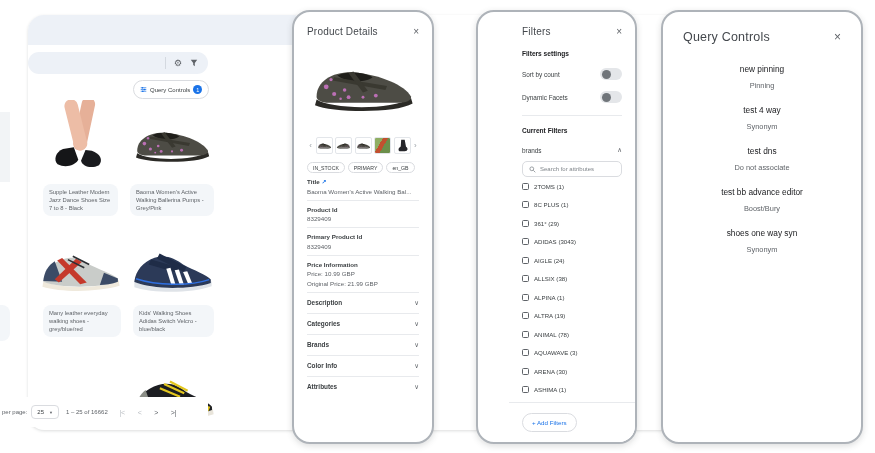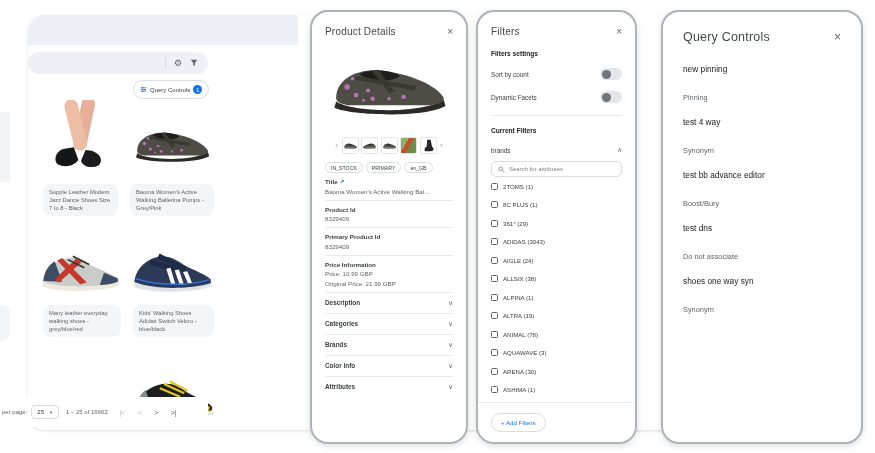--- a/index.html
+++ b/index.html
@@ -31,22 +31,22 @@
   .page-select { border:1px solid #dadce0; border-radius:4px; padding:3px 5px; margin:0 7px 0 4px;
     display:flex; align-items:center; gap:5px; color:#3c4043; cursor:pointer; }
   .page-select .car { font-size:4px; color:#5f6368; }
   .pg-nav { display:flex; gap:13px; margin-left:12px; font-size:7px; letter-spacing:-0.5px; }
   .pg-nav span { cursor:pointer; }
   .pg-dis { color:#b9bdc2; }
 
   
   .panel { position:absolute; top:10px; background:#fff; border:2px solid #aeb3b9;
     border-radius:18px; box-shadow:0 2px 6px rgba(60,64,67,.18); z-index:5; overflow:hidden; }
-  .p1 { left:310px; width:158px; height:434px; }
-  .p2 { left:476px; width:161px; height:434px; }
+  .p1 { left:292px; width:142px; height:434px; }
+  .p2 { left:476px; width:161px; height:434px;padding-left:31px; }
   .p3 { left:661px; width:202px; height:434px; }
   .panel-head { display:flex; align-items:center; justify-content:space-between;
     padding:14px 13px 0 13px; }
   .panel-title { font-size:10px; color:#44484d; letter-spacing:.2px; }
   .p3 .panel-title { font-size:12.5px; }
   .close-x { font-size:10px; color:#5f6368; background:none; border:none; cursor:pointer; line-height:1; }
   .p3 .close-x { font-size:12px; }
 
   
   .pd-body { padding:0 13px; }
@@ -87,24 +87,24 @@
   .facet-list { height:216px; overflow:hidden; }
   .ck-row { display:flex; align-items:center; gap:5px; height:18.5px; cursor:pointer; }
   .ckbox { width:7px; height:7px; border:1px solid #5f6368; border-radius:1.5px; flex:none; }
   .ck-label { font-size:6.1px; color:#3c4043; }
   .ft-foot { position:absolute; left:0; right:0; bottom:0; height:40px; border-top:1px solid #e8eaed;
     background:#fff; display:flex; align-items:center; padding-left:13px; }
   .add-filters { border:1px solid #dadce0; border-radius:10px; height:19px; padding:0 9px;
     background:#fff; color:#1a73e8; font-size:6.2px; display:flex; align-items:center; cursor:pointer; }
 
   
-  .qc-list { padding:20px 20px 0 20px; }
+  .qc-list { padding:20px 20px 0 20px;text-align:center; }
   .qc-item { margin-bottom:15px; cursor:pointer; }
   .qc-name { font-size:8.3px; color:#202124; }
-  .qc-type { font-size:7.4px; color:#5f6368; margin-top:19px; }
+  .qc-type { font-size:7.4px; color:#5f6368; margin-top:7px; }
 </style>
 </head>
 <body>
 
 <svg width="0" height="0" style="position:absolute">
   <defs>
     <symbol id="mj-shoe" viewBox="0 0 140 90">
       <path d="M12 62 C30 74 105 76 130 60 L132 67 C110 80 30 78 10 69 Z" fill="#2b2a26"></path>
       <path d="M12 58 C12 38 34 26 60 28 C92 31 122 44 130 58 C131 63 124 66 112 66 L24 66 C15 64 12 62 12 58 Z" fill="#4d4c45"></path>
       <path d="M38 32 C48 26 72 27 82 34 C74 41 48 41 38 32 Z" fill="#1f1e1a"></path>
@@ -443,26 +443,26 @@
     <div class="qc-list">
       <div class="qc-item">
         <div class="qc-name">new pinning</div>
         <div class="qc-type">Pinning</div>
       </div>
       <div class="qc-item">
         <div class="qc-name">test 4 way</div>
         <div class="qc-type">Synonym</div>
       </div>
       <div class="qc-item">
+        <div class="qc-name">test dns</div>
+        <div class="qc-type">Do not associate</div>
+      </div>
+      <div class="qc-item">
         <div class="qc-name">test bb advance editor</div>
         <div class="qc-type">Boost/Bury</div>
-      </div>
-      <div class="qc-item">
-        <div class="qc-name">test dns</div>
-        <div class="qc-type">Do not associate</div>
       </div>
       <div class="qc-item">
         <div class="qc-name">shoes one way syn</div>
         <div class="qc-type">Synonym</div>
       </div>
     </div>
   </div>
 
 </div>
 

